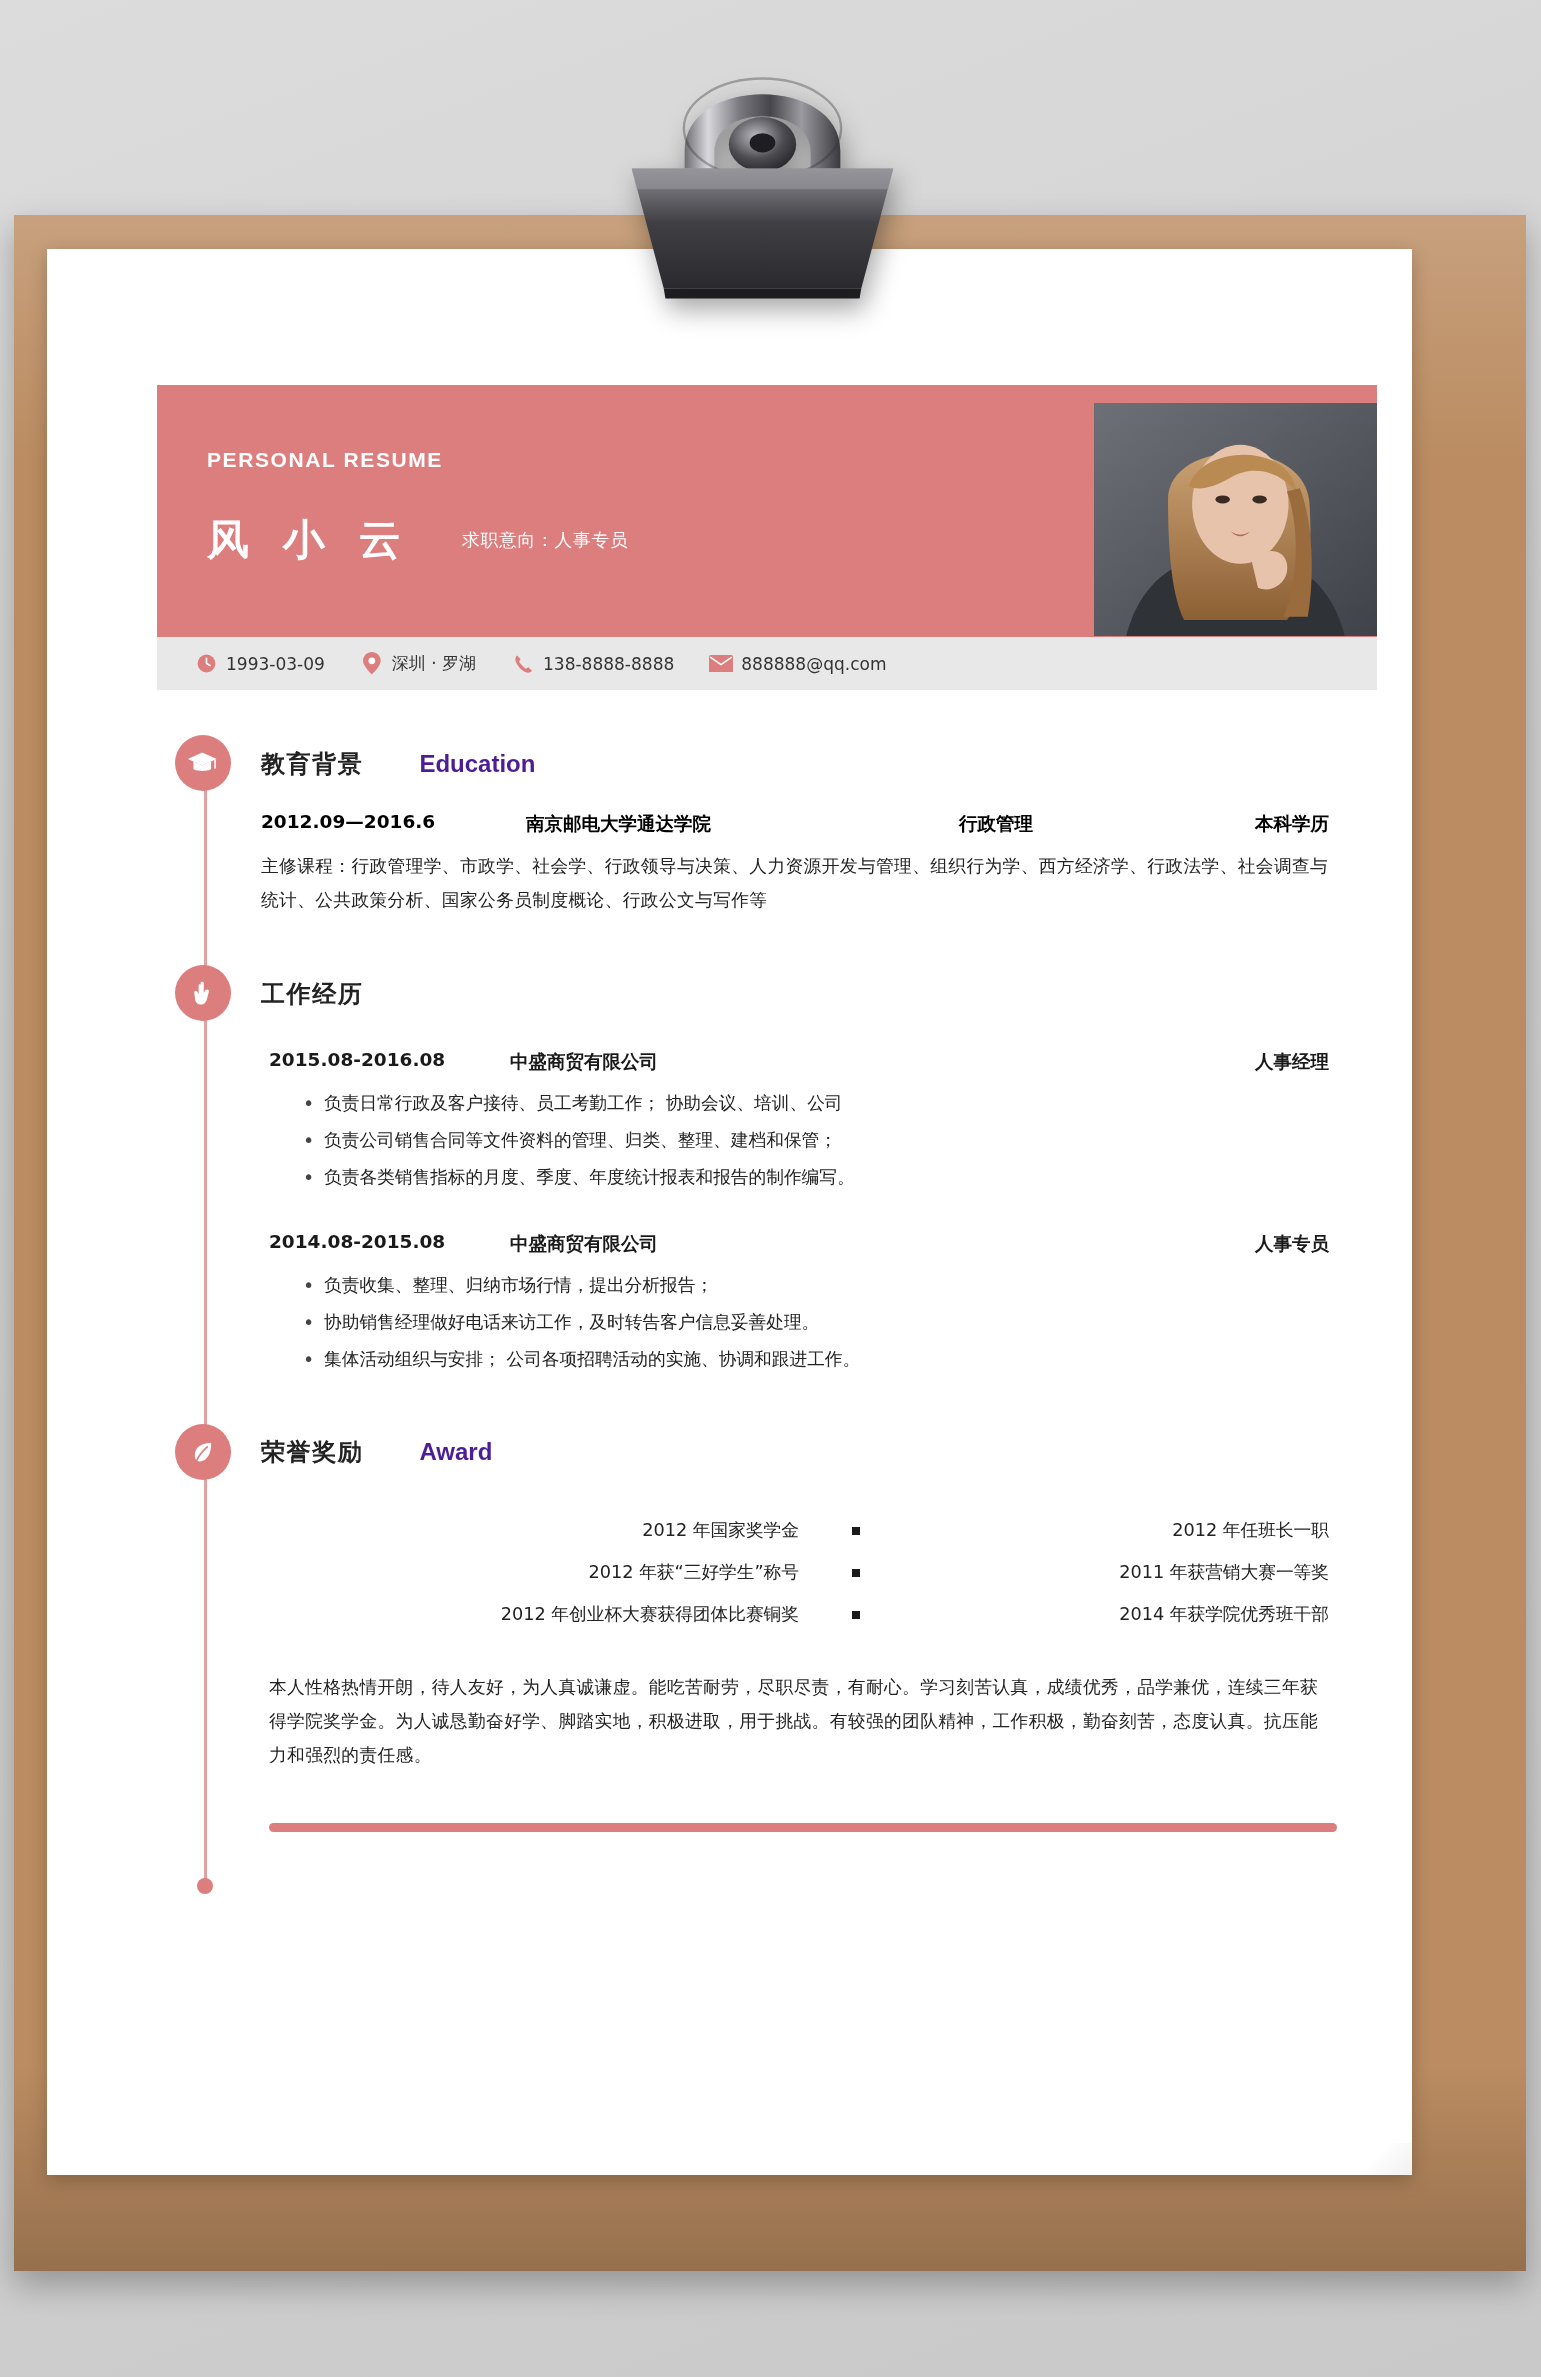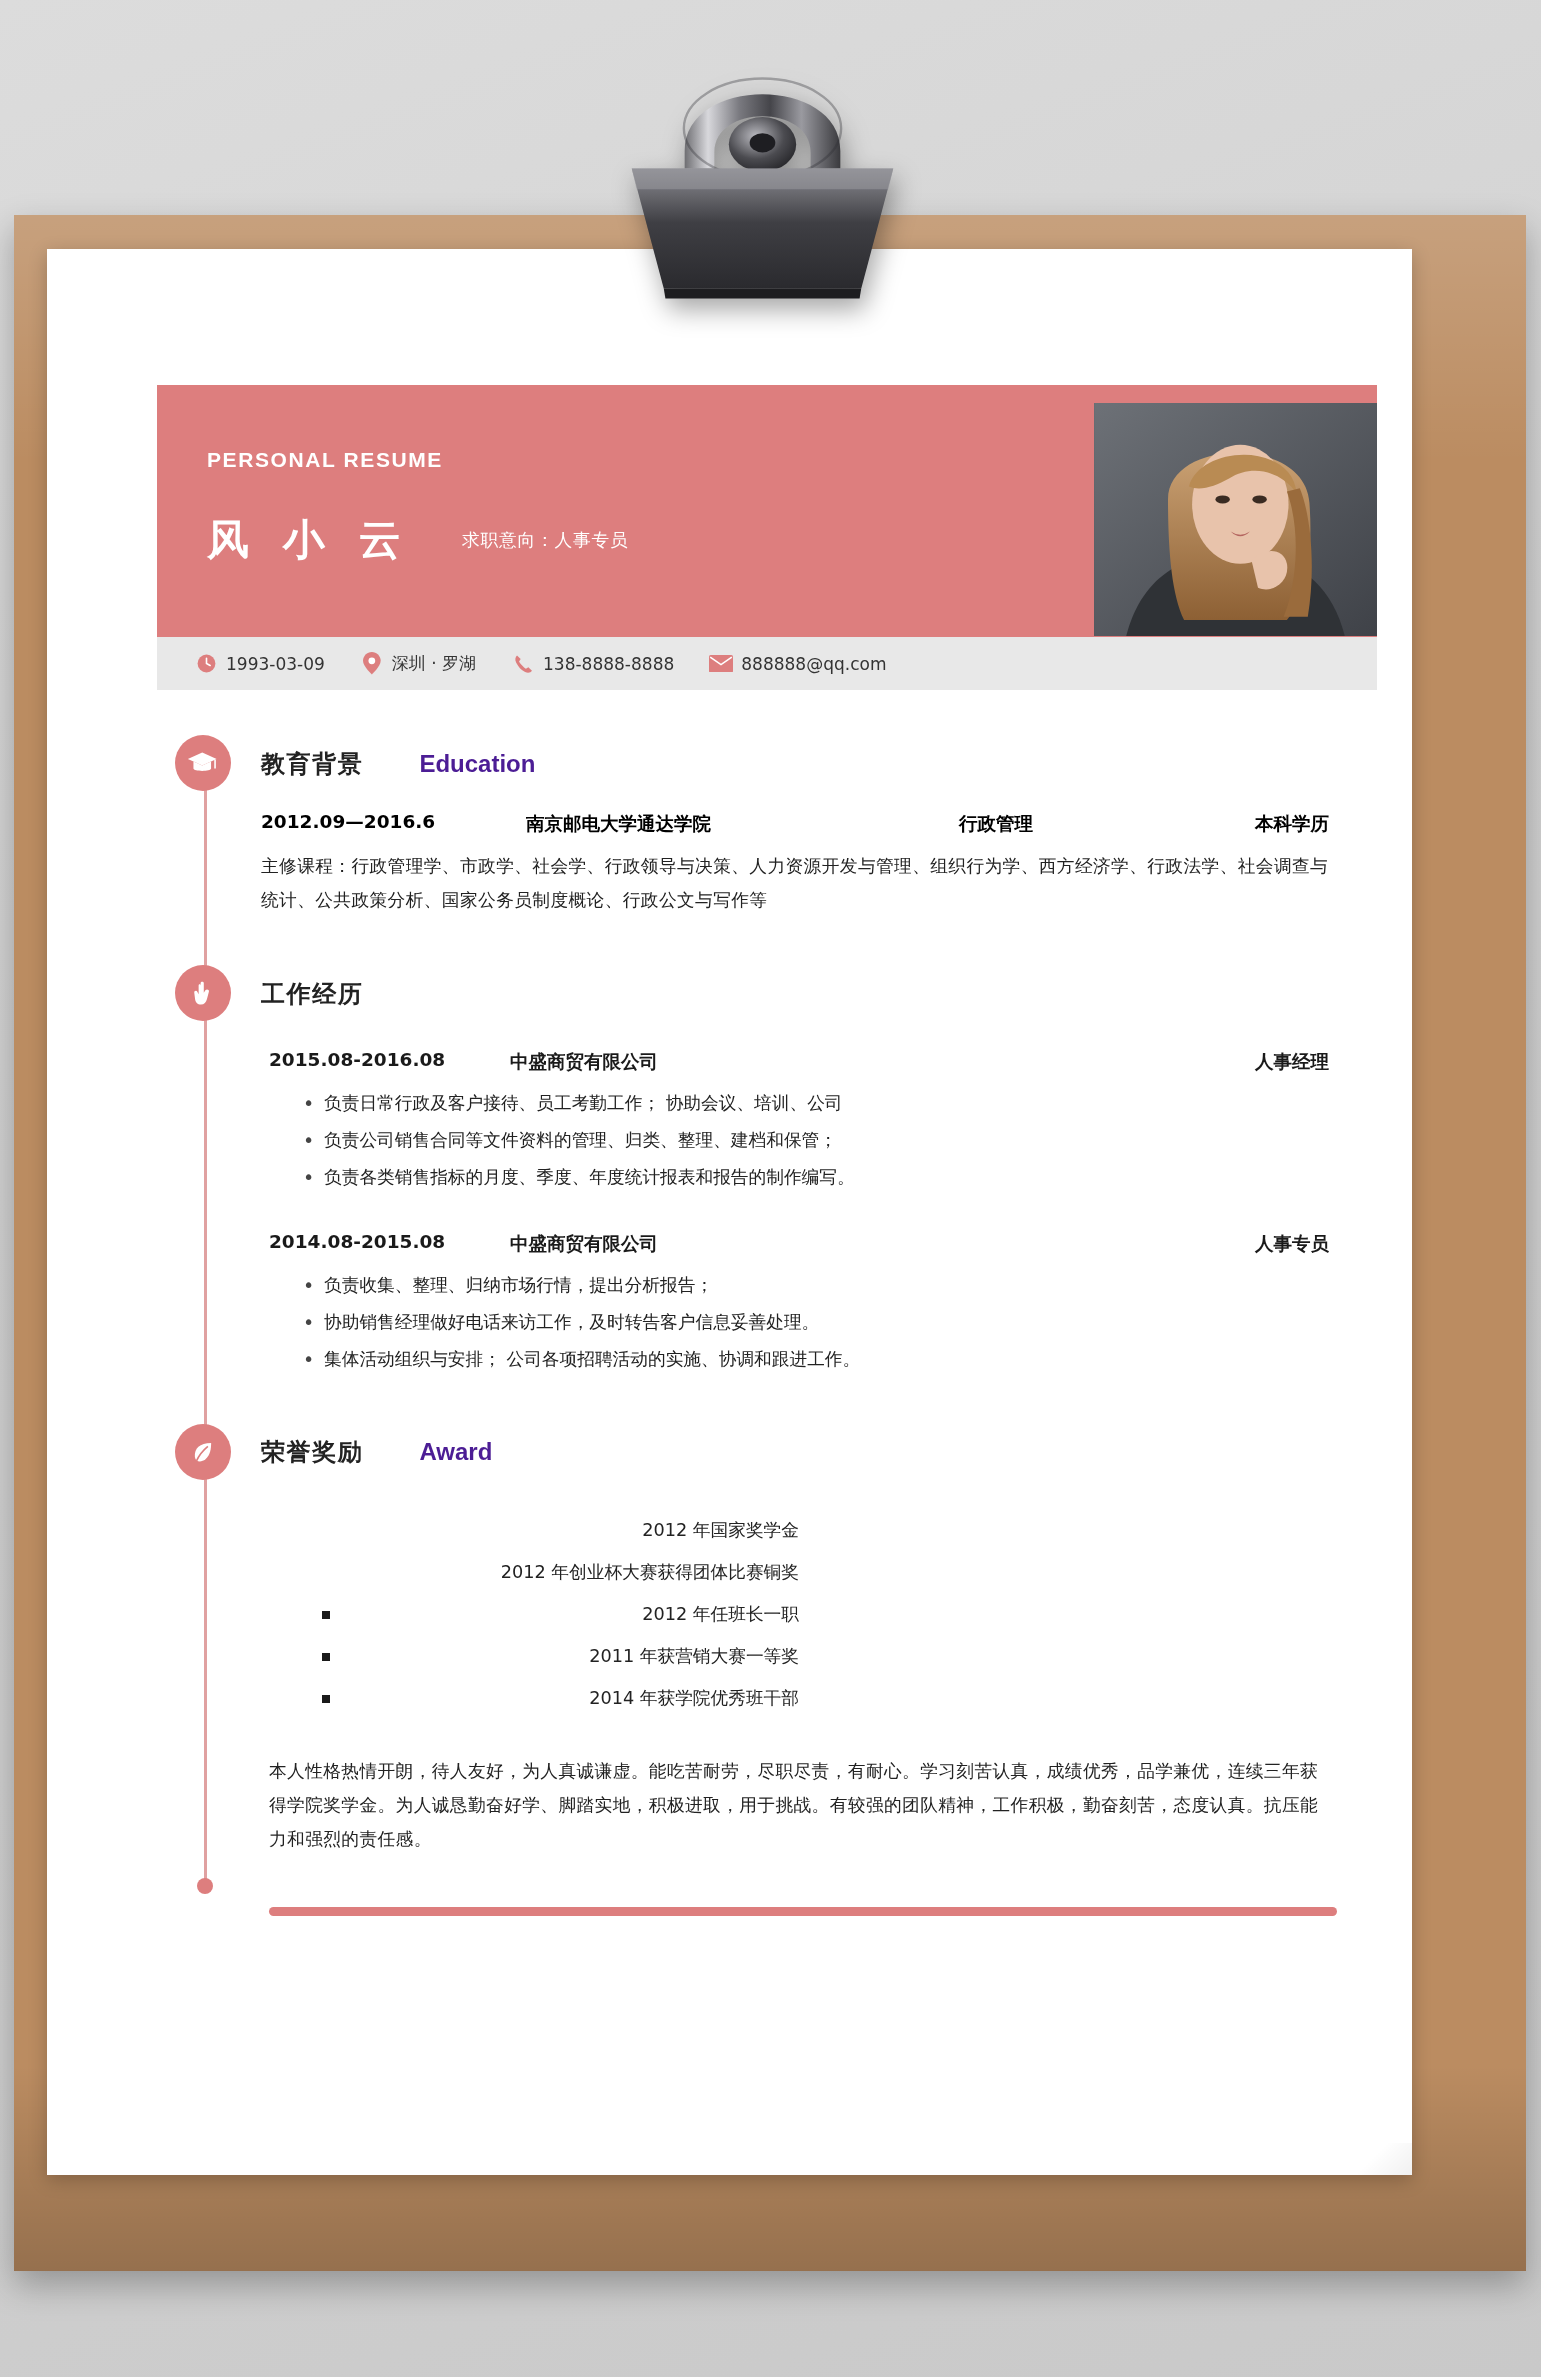--- a/index.html
+++ b/index.html
@@ -257,21 +257,20 @@
     position: absolute;
     left: 0;
     color: #444;
     font-size: 19px;
   }
 
   .award-grid {
     display: flex;
     margin-top: 22.5px;
     padding-left: 8px;
-    flex-direction: column;
   }
   .award-col { width: 50%; }
   .award-col.right { padding-left: 51px; box-sizing: border-box; }
   .award-item {
     font-size: 17.7px;
     color: #222;
     line-height: 42px;
   }
   .award-item.sq { position: relative; padding-left: 27px; }
   .award-item.sq::before {
@@ -495,20 +494,21 @@
               <path d="M22 9 C16 14 11 20 8 27" stroke="#dd7e7e" stroke-width="2" fill="none"></path>
             </svg>
         </div>
         <div class="sec-cn">荣誉奖励</div>
         <div class="sec-en">Award</div>
       </div>
       <div class="sec-body">
         <div class="award-grid">
           <div class="award-col">
             <div class="award-item">2012 年国家奖学金</div>
+            <div class="award-item">2012 年获“三好学生”称号</div>
             <div class="award-item">2012 年创业杯大赛获得团体比赛铜奖</div>
           </div>
           <div class="award-col right">
             <div class="award-item sq">2012 年任班长一职</div>
             <div class="award-item sq">2011 年获营销大赛一等奖</div>
             <div class="award-item sq">2014 年获学院优秀班干部</div>
           </div>
         </div>
       </div>
     </div>

